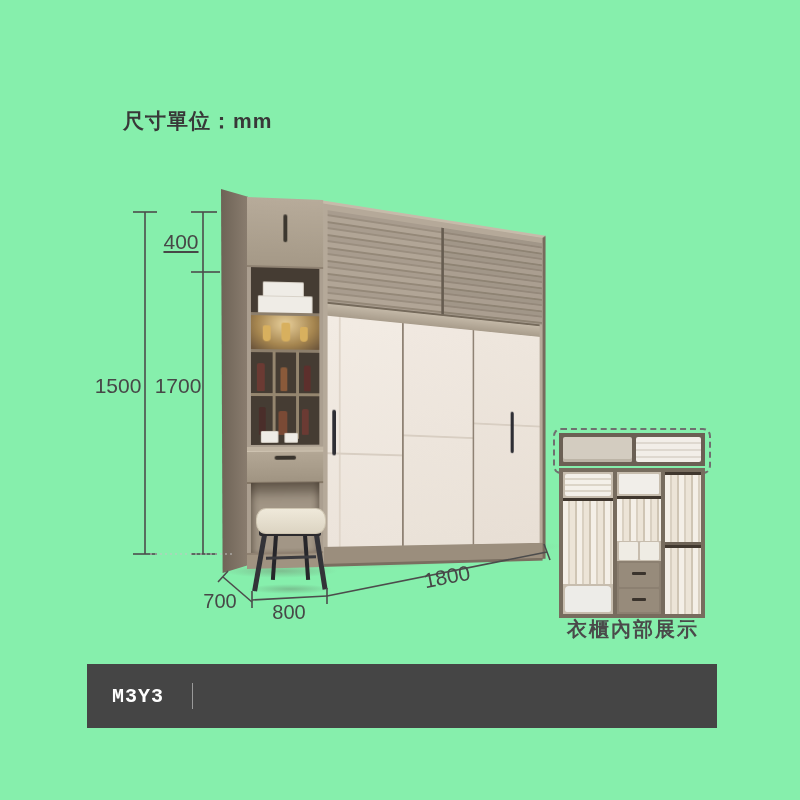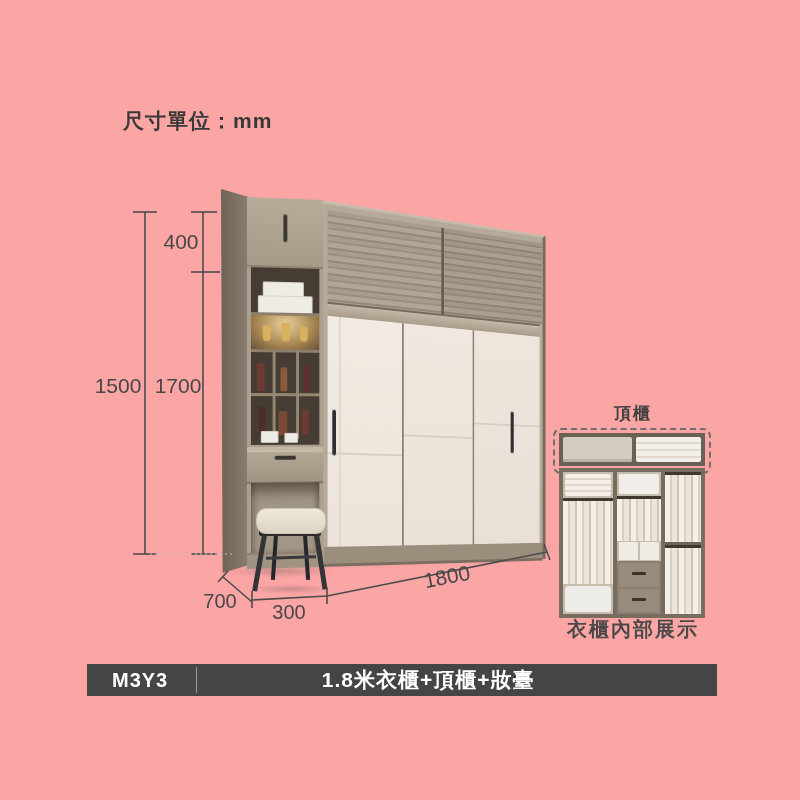--- a/index.html
+++ b/index.html
@@ -1,24 +1,24 @@
 <!DOCTYPE html>
 <html><head>
 <meta charset="utf-8">
 <style>
   html,body{margin:0;padding:0;background:#ffffff;}
   body{font-family:"Liberation Sans","DejaVu Sans",sans-serif;color:#3c3c3c;}
-  .stage{position:relative;width:800px;height:800px;background:#fca5a5;overflow:hidden;}
+  .stage{position:relative;width:800px;height:800px;background:#86efac;overflow:hidden;}
 
   
   .unit-label{position:absolute;left:123px;top:107px;font-size:21px;font-weight:bold;color:#383838;letter-spacing:1px;z-index:7;}
   .dim-label{position:absolute;font-size:21px;color:#474747;text-align:center;z-index:7;}
   .lab-2500{left:94px;top:374px;width:48px;}
   .lab-2100{left:154px;top:374px;width:48px;}
-  .lab-400{left:157px;top:230px;width:48px;}
+  .lab-400{left:157px;top:230px;width:48px;text-decoration:underline;}
   .lab-600{left:198px;top:590px;width:44px;font-size:20px;}
   .lab-500{left:265px;top:601px;width:48px;font-size:20px;}
   .lab-1800{left:415px;top:565px;width:64px;transform:rotate(-11deg);}
 
   
   .dims-svg{position:absolute;left:0;top:0;z-index:6;}
 
   
   .shadow{position:absolute;z-index:1;}
   .sh-tower{left:222px;top:564px;width:116px;height:14px;background:radial-gradient(ellipse at 50% 50%,rgba(110,100,90,.35),rgba(110,100,90,0) 70%);}
@@ -105,22 +105,22 @@
   .ibox{height:20px;margin:2px;background:#f1eee9;border-radius:1px;}
   .minis{height:18px;display:flex;gap:2px;margin:1px 2px;}
   .minis span{flex:1;background:#efece4;border-radius:1px;display:block;}
   .idrawers{flex:1;background:#8c8071;display:flex;flex-direction:column;gap:2px;padding:2px;}
   .idrawer{flex:1;background:#978b7b;position:relative;border-radius:1px;}
   .idrawer i{position:absolute;left:50%;top:40%;width:14px;height:3px;margin-left:-7px;background:#3a332c;display:block;border-radius:1px;}
   .divh{height:3px;background:#6e6356;}
   .inset-caption{position:absolute;left:0;top:214px;width:100%;text-align:center;font-size:20px;font-weight:bold;color:#4a4a4a;letter-spacing:2px;}
 
   
-  .footer-bar{position:absolute;left:87px;top:664px;width:630px;height:32px;background:#454545;z-index:8;
-    display:flex;align-items:center;color:#fff;}
+  .footer-bar{position:absolute;left:87px;top:664px;width:630px;height:64px;background:#454545;z-index:8;
+    display:flex;align-items:center;color:#fff;font-family:Liberation Mono, monospace;}
   .footer-model{font-size:20px;font-weight:bold;padding-left:25px;letter-spacing:1px;}
   .footer-divider{width:1px;height:26px;background:#9a9a9a;margin-left:28px;}
   .footer-title{flex:1;text-align:center;font-size:21px;font-weight:bold;padding-right:58px;letter-spacing:1px;}
 </style>
 </head>
 <body>
 
 <div class="stage">
 
   <div class="unit-label">尺寸單位：mm</div>
@@ -213,25 +213,24 @@
       <path d="M327,596 L547,552"></path>
       <path d="M544,544 L550,560"></path>
     </g>
     <path d="M150,554 H234" stroke="#c4c4c4" stroke-width="1" stroke-dasharray="2,3" fill="none"></path>
   </svg>
 
   <div class="dim-label lab-2500">1500</div>
   <div class="dim-label lab-400">400</div>
   <div class="dim-label lab-2100">1700</div>
   <div class="dim-label lab-600">700</div>
-  <div class="dim-label lab-500">300</div>
+  <div class="dim-label lab-500">800</div>
   <div class="dim-label lab-1800">1800</div>
 
   <div class="inset">
-    <div class="inset-toplabel">頂櫃</div>
     <div class="inset-topcab">
       <div class="itc-box"></div>
       <div class="itc-stack"></div>
     </div>
     <div class="inset-dashed"></div>
     <div class="inset-body">
       <div class="col col1">
         <div class="shelf-towels"></div>
         <div class="rod"></div>
         <div class="hang"></div>
@@ -261,16 +260,15 @@
         <div class="rod"></div>
         <div class="hang"></div>
       </div>
     </div>
     <div class="inset-caption">衣櫃內部展示</div>
   </div>
 
   <div class="footer-bar">
     <div class="footer-model">M3Y3</div>
     <div class="footer-divider"></div>
-    <div class="footer-title">1.8米衣櫃+頂櫃+妝臺</div>
   </div>
 
 </div>
 
 </body></html>

